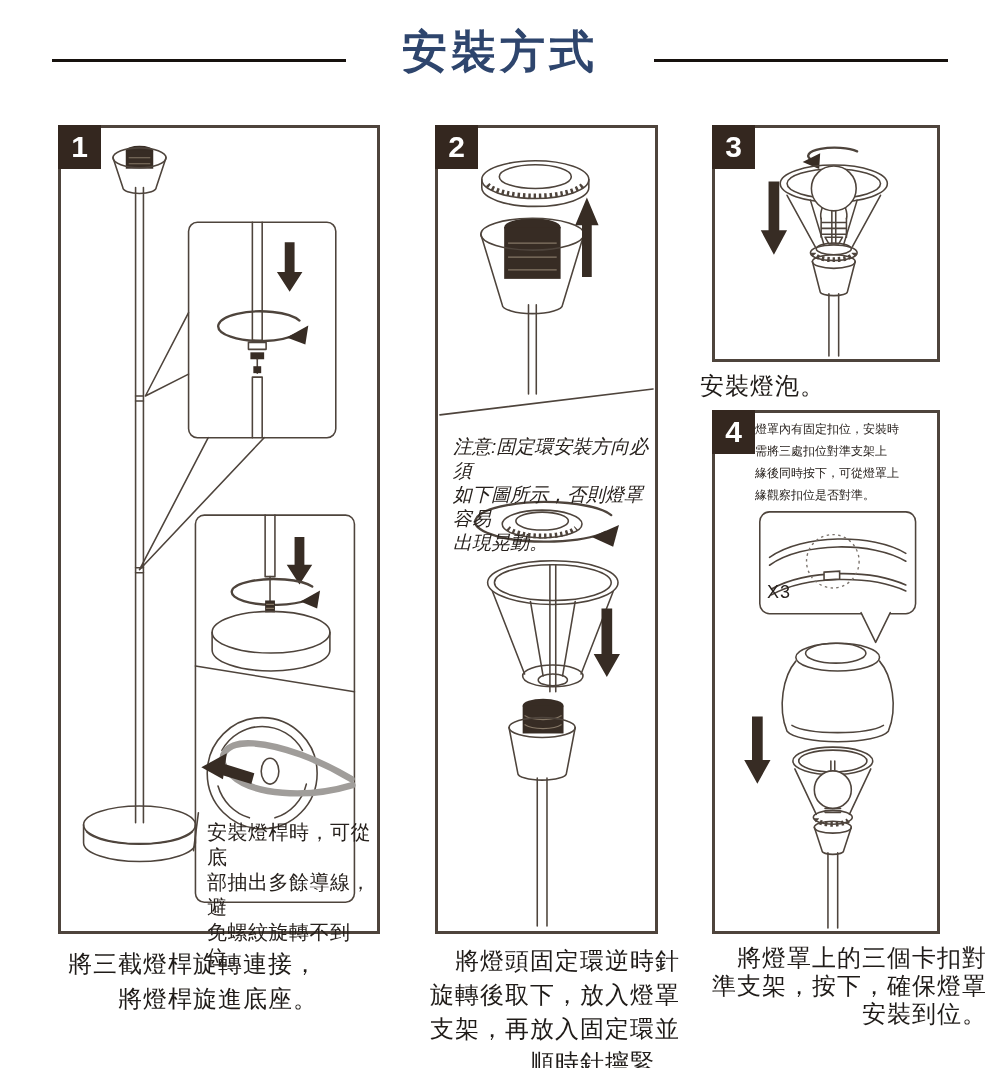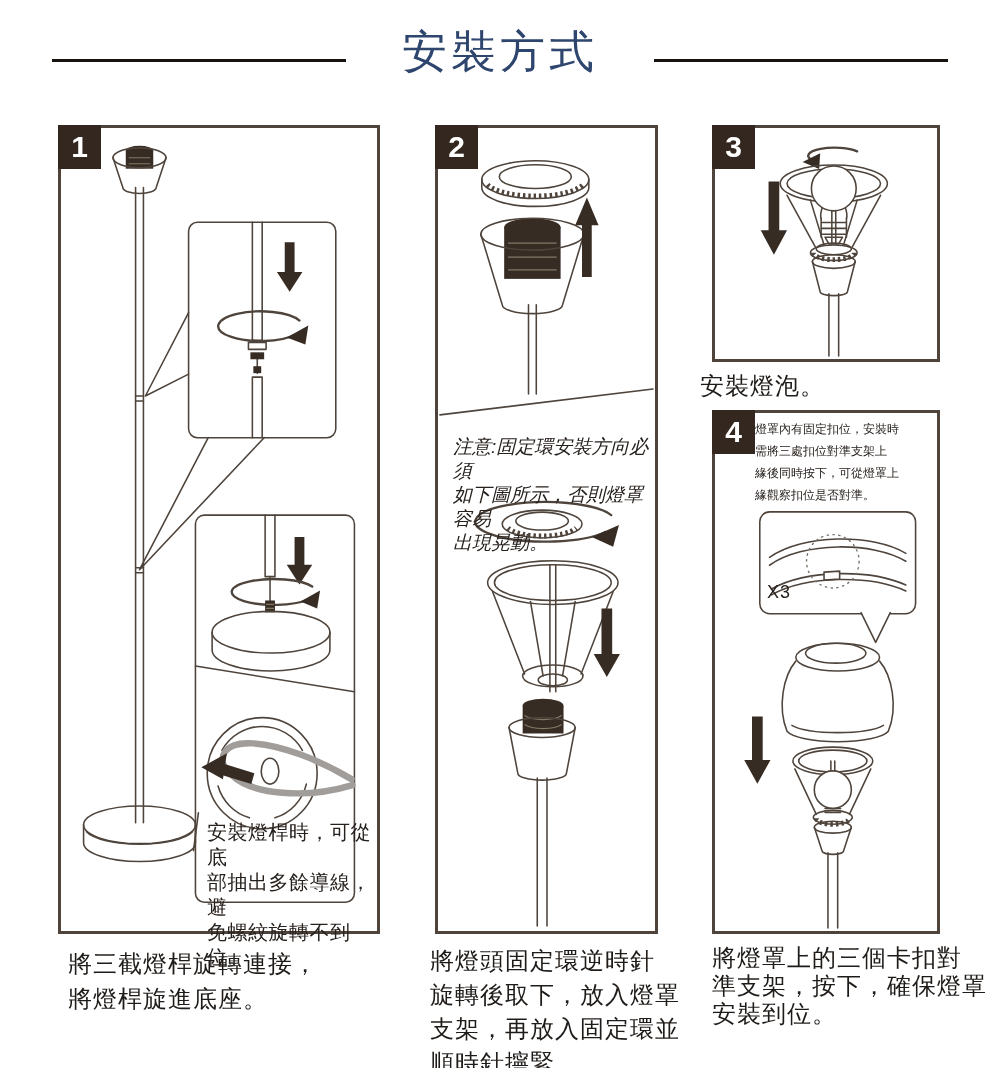--- a/index.html
+++ b/index.html
@@ -3,40 +3,40 @@
 <meta charset="utf-8">
 <style>
   html,body{margin:0;padding:0;background:#ffffff;}
   .page{
     position:relative;width:1000px;height:1068px;background:#ffffff;overflow:hidden;
     font-family:"Liberation Sans","DejaVu Sans",sans-serif;color:#27211d;
   }
   
   .title{
     position:absolute;top:26px;left:0;width:100%;text-align:center;
-    font-size:45px;font-weight:400;letter-spacing:4px;color:#2e456d;line-height:52px;
+    font-size:45px;font-weight:700;letter-spacing:4px;color:#2e456d;line-height:52px;
   }
   .rule{position:absolute;top:59px;height:3px;background:#17120e;}
   .rule.left{left:52px;width:294px;}
   .rule.right{left:654px;width:294px;}
   
   .panel{position:absolute;border:3px solid #4e443c;background:#fff;}
   .p1{left:58px;top:125px;width:316px;height:803px;}
   .p2{left:435px;top:125px;width:217px;height:803px;}
   .p3{left:712px;top:125px;width:222px;height:231px;}
   .p4{left:712px;top:410px;width:222px;height:518px;}
   .badge{
     position:absolute;top:-3px;left:-3px;width:43px;height:44px;background:#34271f;color:#ffffff;
     display:flex;align-items:center;justify-content:center;font-size:30px;font-weight:700;z-index:3;
   }
   .panel svg{position:absolute;left:0;top:0;}
   
   .caption{
     position:absolute;font-size:24px;line-height:35px;color:#1f1b18;
-    white-space:pre-line;letter-spacing:1px;
+    white-space:pre-line;letter-spacing:1px;text-align:right;
   }
   .c1{left:68px;top:946px;}
   .c2{left:430px;top:944px;line-height:34px;}
   .c3{left:700px;top:368px;}
   .c4{left:712px;top:944px;line-height:28px;}
   .panel-note{position:absolute;white-space:pre-line;color:#27211d;z-index:2;}
   .p1 .inset-note{left:146px;top:692px;width:164px;font-size:20px;line-height:25px;letter-spacing:0.5px;}
   .p2 .note{left:15px;top:307px;width:200px;font-size:19px;line-height:24px;font-style:italic;}
   .p4 .note{left:40px;top:5px;width:182px;font-size:12px;line-height:22px;}
   .x3{position:absolute;left:52px;top:169px;font-size:18px;font-weight:400;color:#27211d;z-index:2;letter-spacing:1px;}

